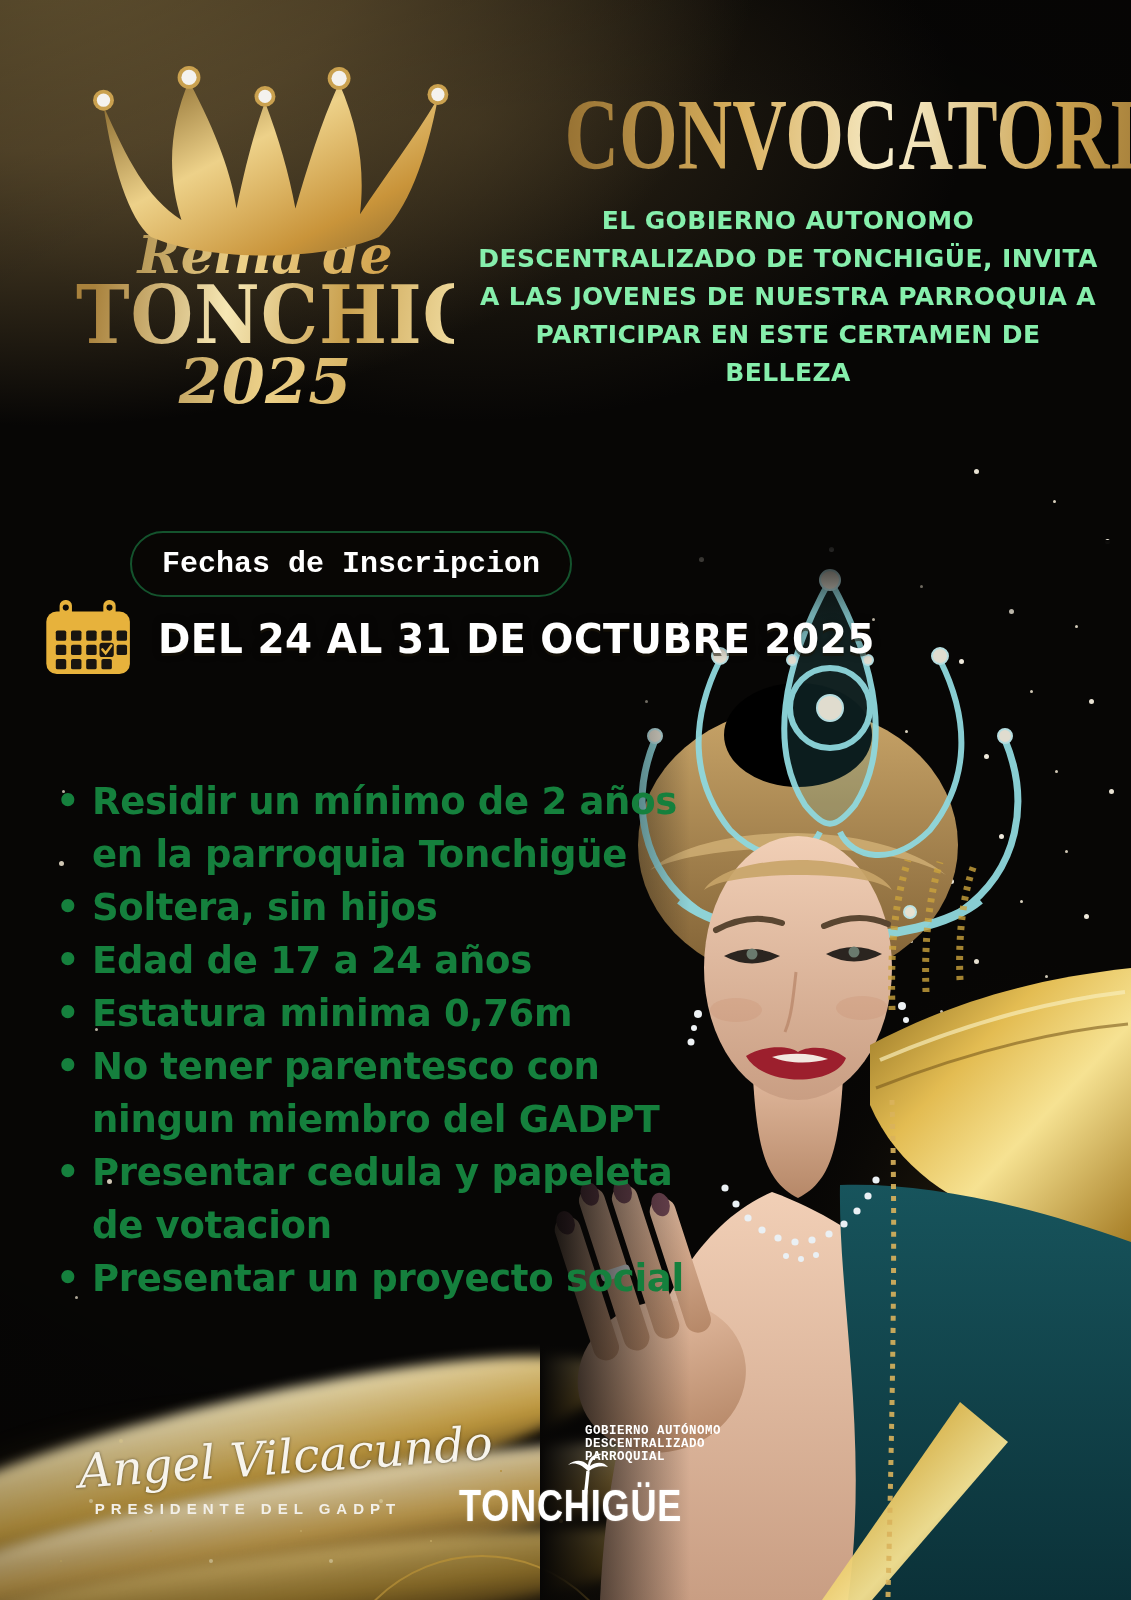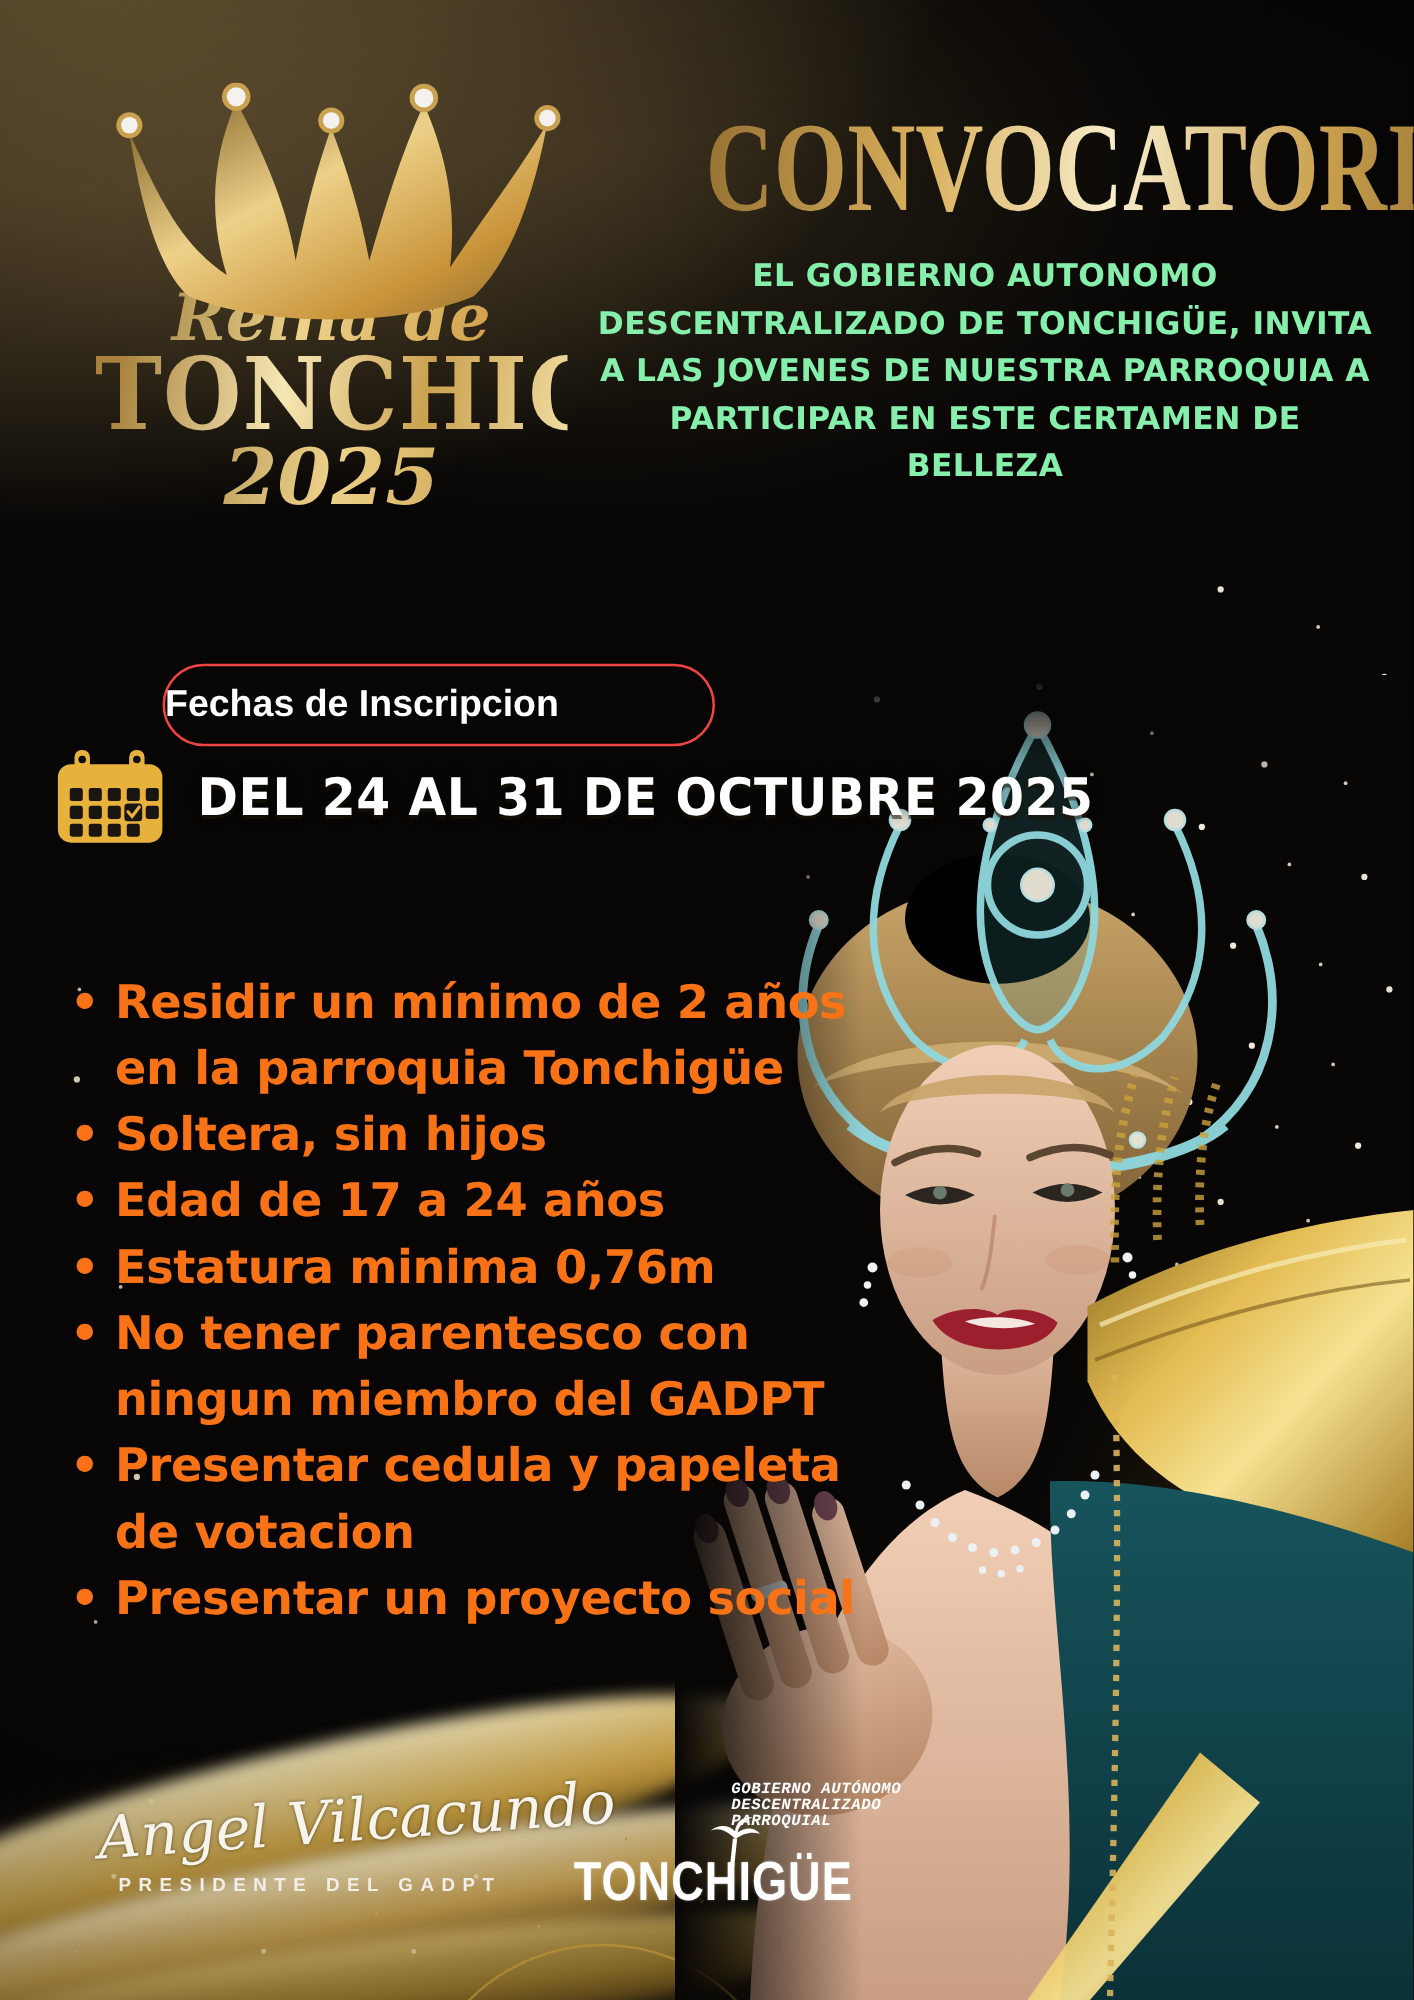--- a/index.html
+++ b/index.html
@@ -96,41 +96,41 @@
     -webkit-background-clip:text;background-clip:text;color:transparent;
     white-space:nowrap;
   }
   .intro{
     position:absolute;left:478px;top:202px;width:620px;z-index:5;
     font-family:"DejaVu Sans",sans-serif;font-weight:bold;font-size:25px;line-height:38px;
     color:#86efac;text-align:center;letter-spacing:.4px;
   }
   
   .pill{
-    position:absolute;z-index:5;border:3px solid #ef4444;border-radius:46px;
-    display:flex;align-items:center;
-    color:#fff;font-family:Liberation Sans, sans-serif;font-weight:bold;
+    position:absolute;z-index:5;border:3px solid #14532d;border-radius:46px;
+    display:flex;align-items:center;justify-content:center;
+    color:#fff;font-family:Liberation Mono, monospace;font-weight:bold;
     background:rgba(10,8,5,.25);
   }
   .pill-fechas{left:130px;top:531px;width:438px;height:62px;font-size:30px;border-width:2.5px;}
   .pill-req{left:128px;top:709px;width:487px;height:88px;font-size:47px;}
   
   .date-row{position:absolute;left:44px;top:600px;z-index:5;display:flex;align-items:center;text-align:center;}
   .date-text{
     font-family:"DejaVu Sans",sans-serif;font-weight:bold;font-size:39px;
     color:#fff;letter-spacing:.5px;margin-left:22px;transform:scaleY(1.06);
     text-shadow:0 3px 0 rgba(30,22,8,.55), 0 0 8px rgba(0,0,0,.45);
     white-space:nowrap;
   }
   
   .req-list{
     position:absolute;left:56px;top:775px;width:640px;z-index:5;
     list-style:none;margin:0;padding:0;
     font-family:"DejaVu Sans",sans-serif;font-weight:bold;font-size:37px;line-height:53px;
-    color:#f97316;letter-spacing:-.3px;
+    color:#15803d;letter-spacing:-.3px;
   }
   .req-list li{position:relative;padding-left:36px;}
   .req-list li::before{content:"•";position:absolute;left:0;top:0;}
   
   .loc-row{position:absolute;left:64px;top:1346px;z-index:6;display:flex;}
   .loc-text{
     width:560px;margin-left:14px;margin-top:34px;text-align:center;
     font-family:"Liberation Sans",sans-serif;font-weight:bold;color:#fff;
     font-size:28px;line-height:34px;letter-spacing:.2px;
   }
@@ -143,21 +143,21 @@
   }
   .sig-role{
     margin-top:8px;font-family:"Liberation Sans",sans-serif;font-weight:bold;
     font-size:15px;letter-spacing:6px;color:#f2efe8;
   }
   
   .org{position:absolute;left:455px;top:1425px;width:330px;z-index:6;color:#fff;}
   .org-small{
     position:absolute;left:130px;top:0;
     font-family:"Liberation Mono",monospace;font-weight:bold;font-size:12.5px;line-height:13px;
-    letter-spacing:.5px;white-space:nowrap;font-style:italic;
+    letter-spacing:.5px;white-space:nowrap;
   }
   .org-name{
     position:absolute;left:4px;top:56px;
     font-family:"Liberation Sans",sans-serif;font-weight:bold;font-size:44px;
     letter-spacing:1px;transform:scaleX(.82);transform-origin:left;white-space:nowrap;
     text-shadow:0 0 2px rgba(255,255,255,.4);
   }
   .org-palm{position:absolute;left:112px;top:28px;}
   
   .model{position:absolute;left:540px;top:540px;z-index:2;}

